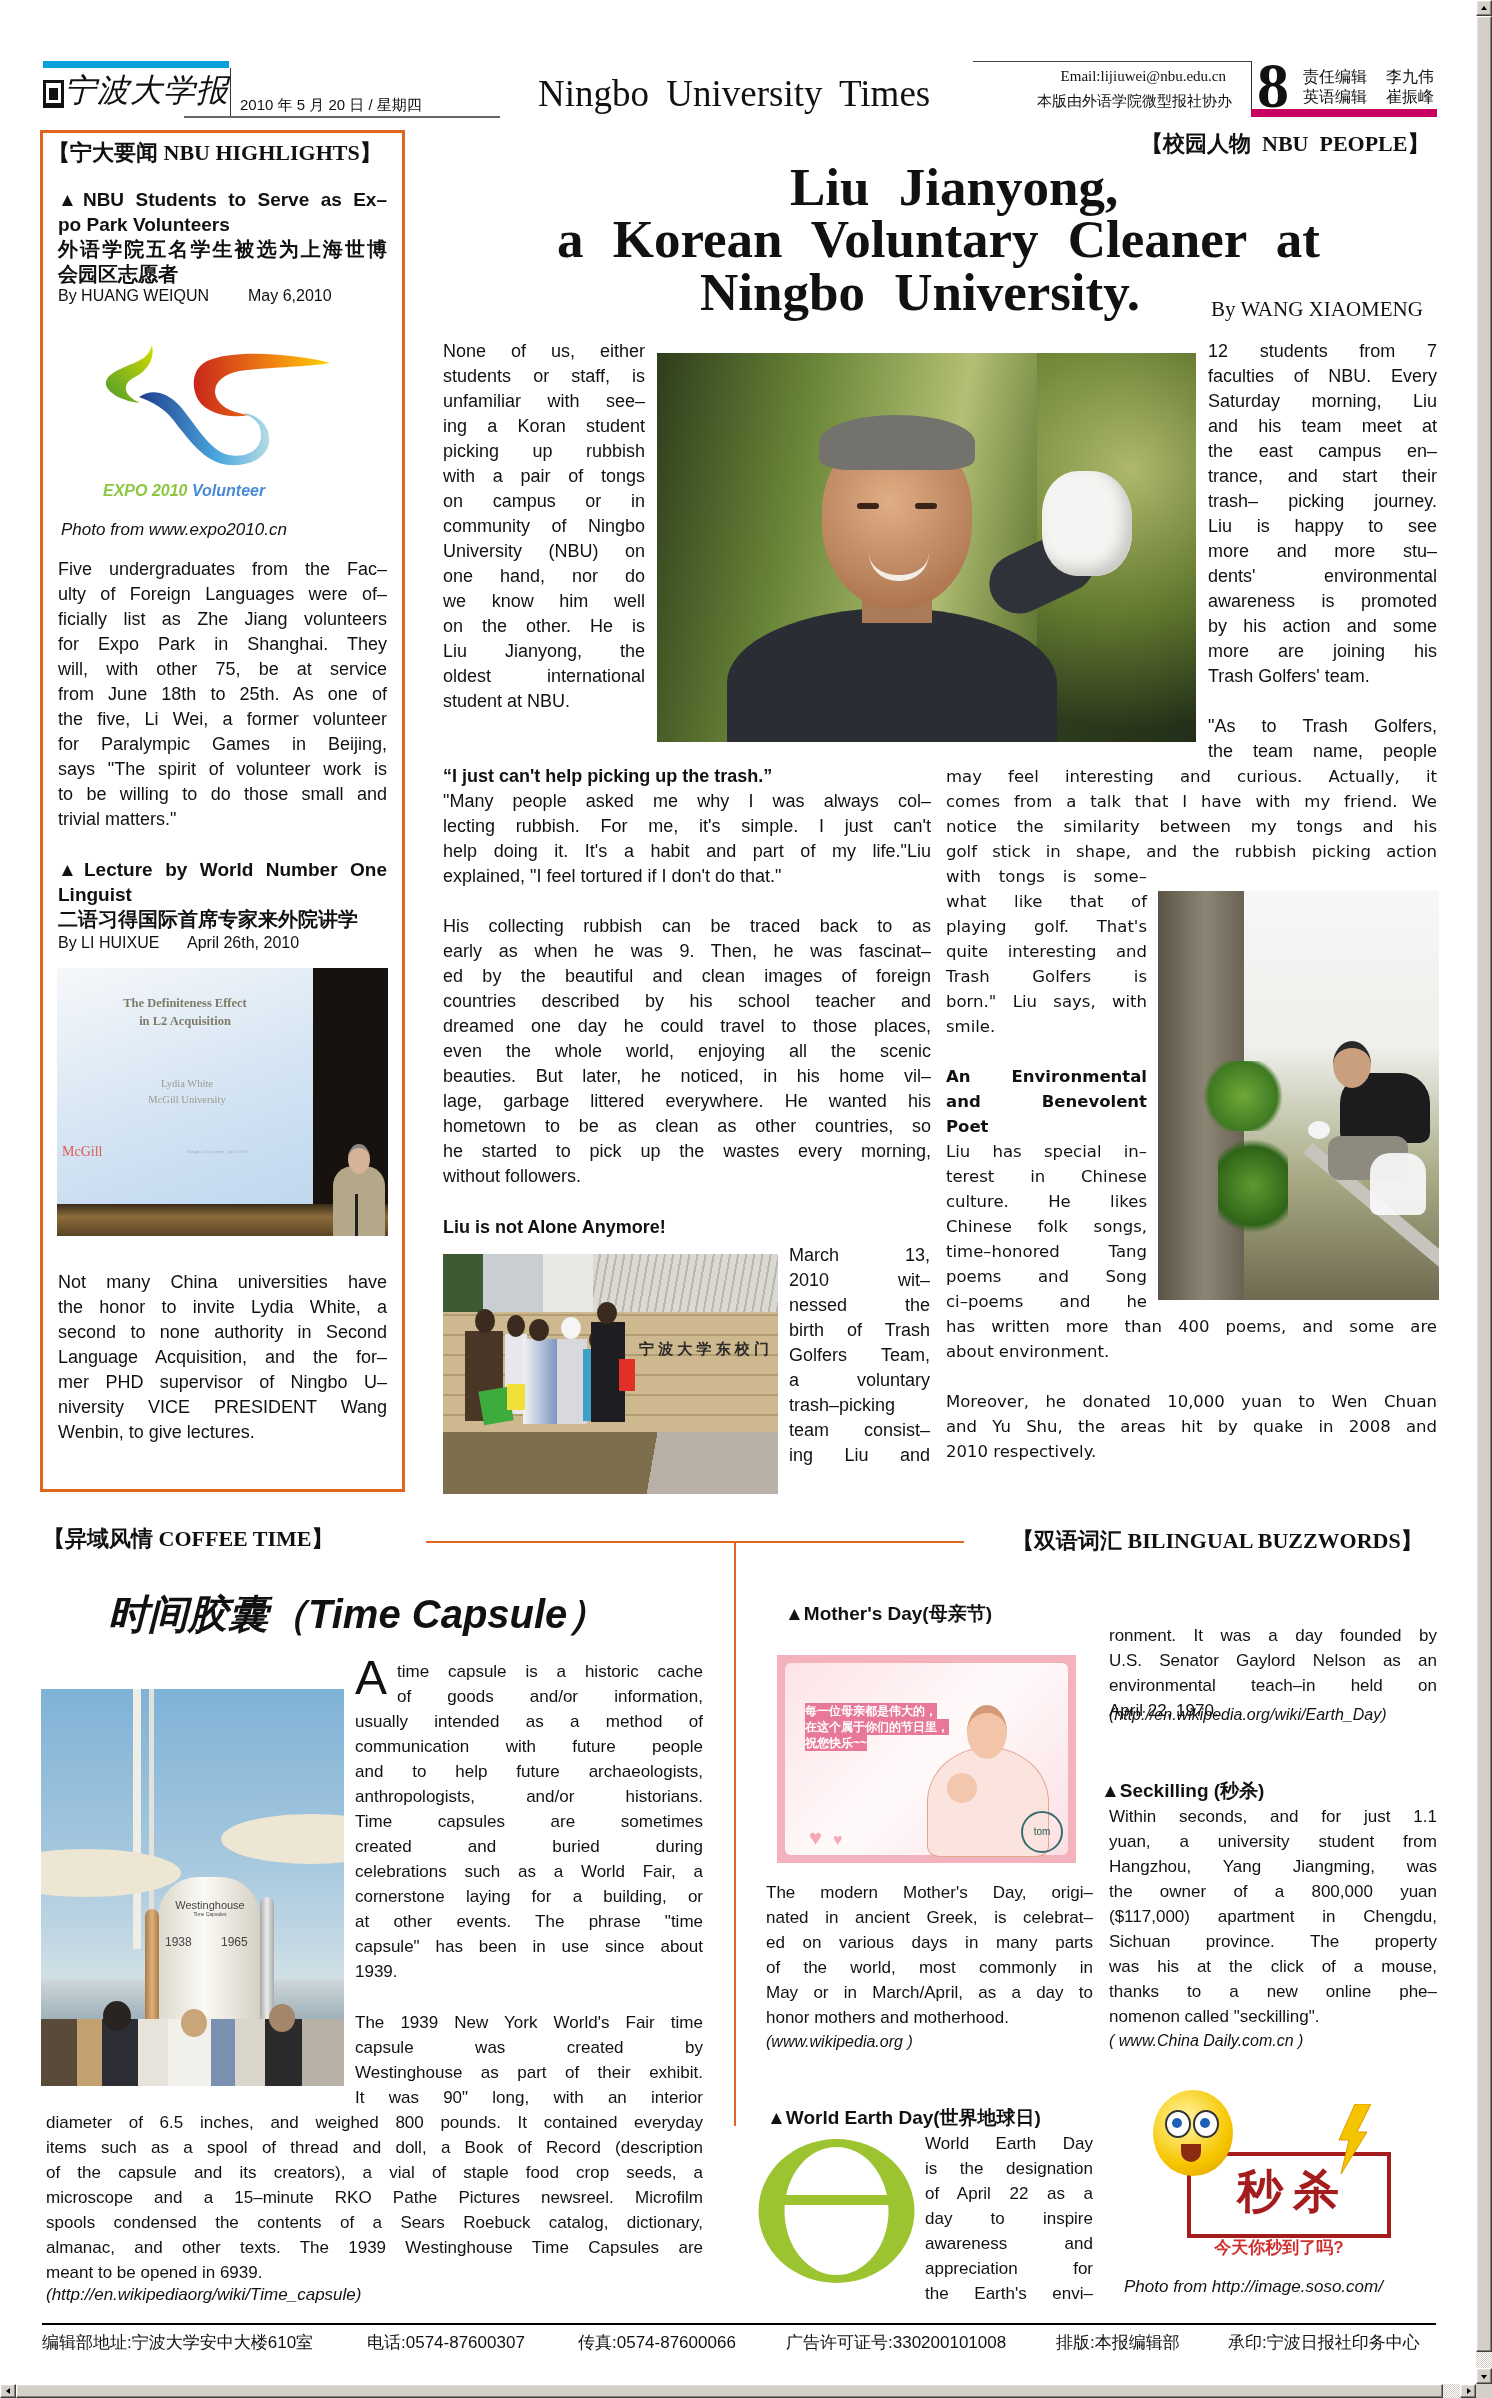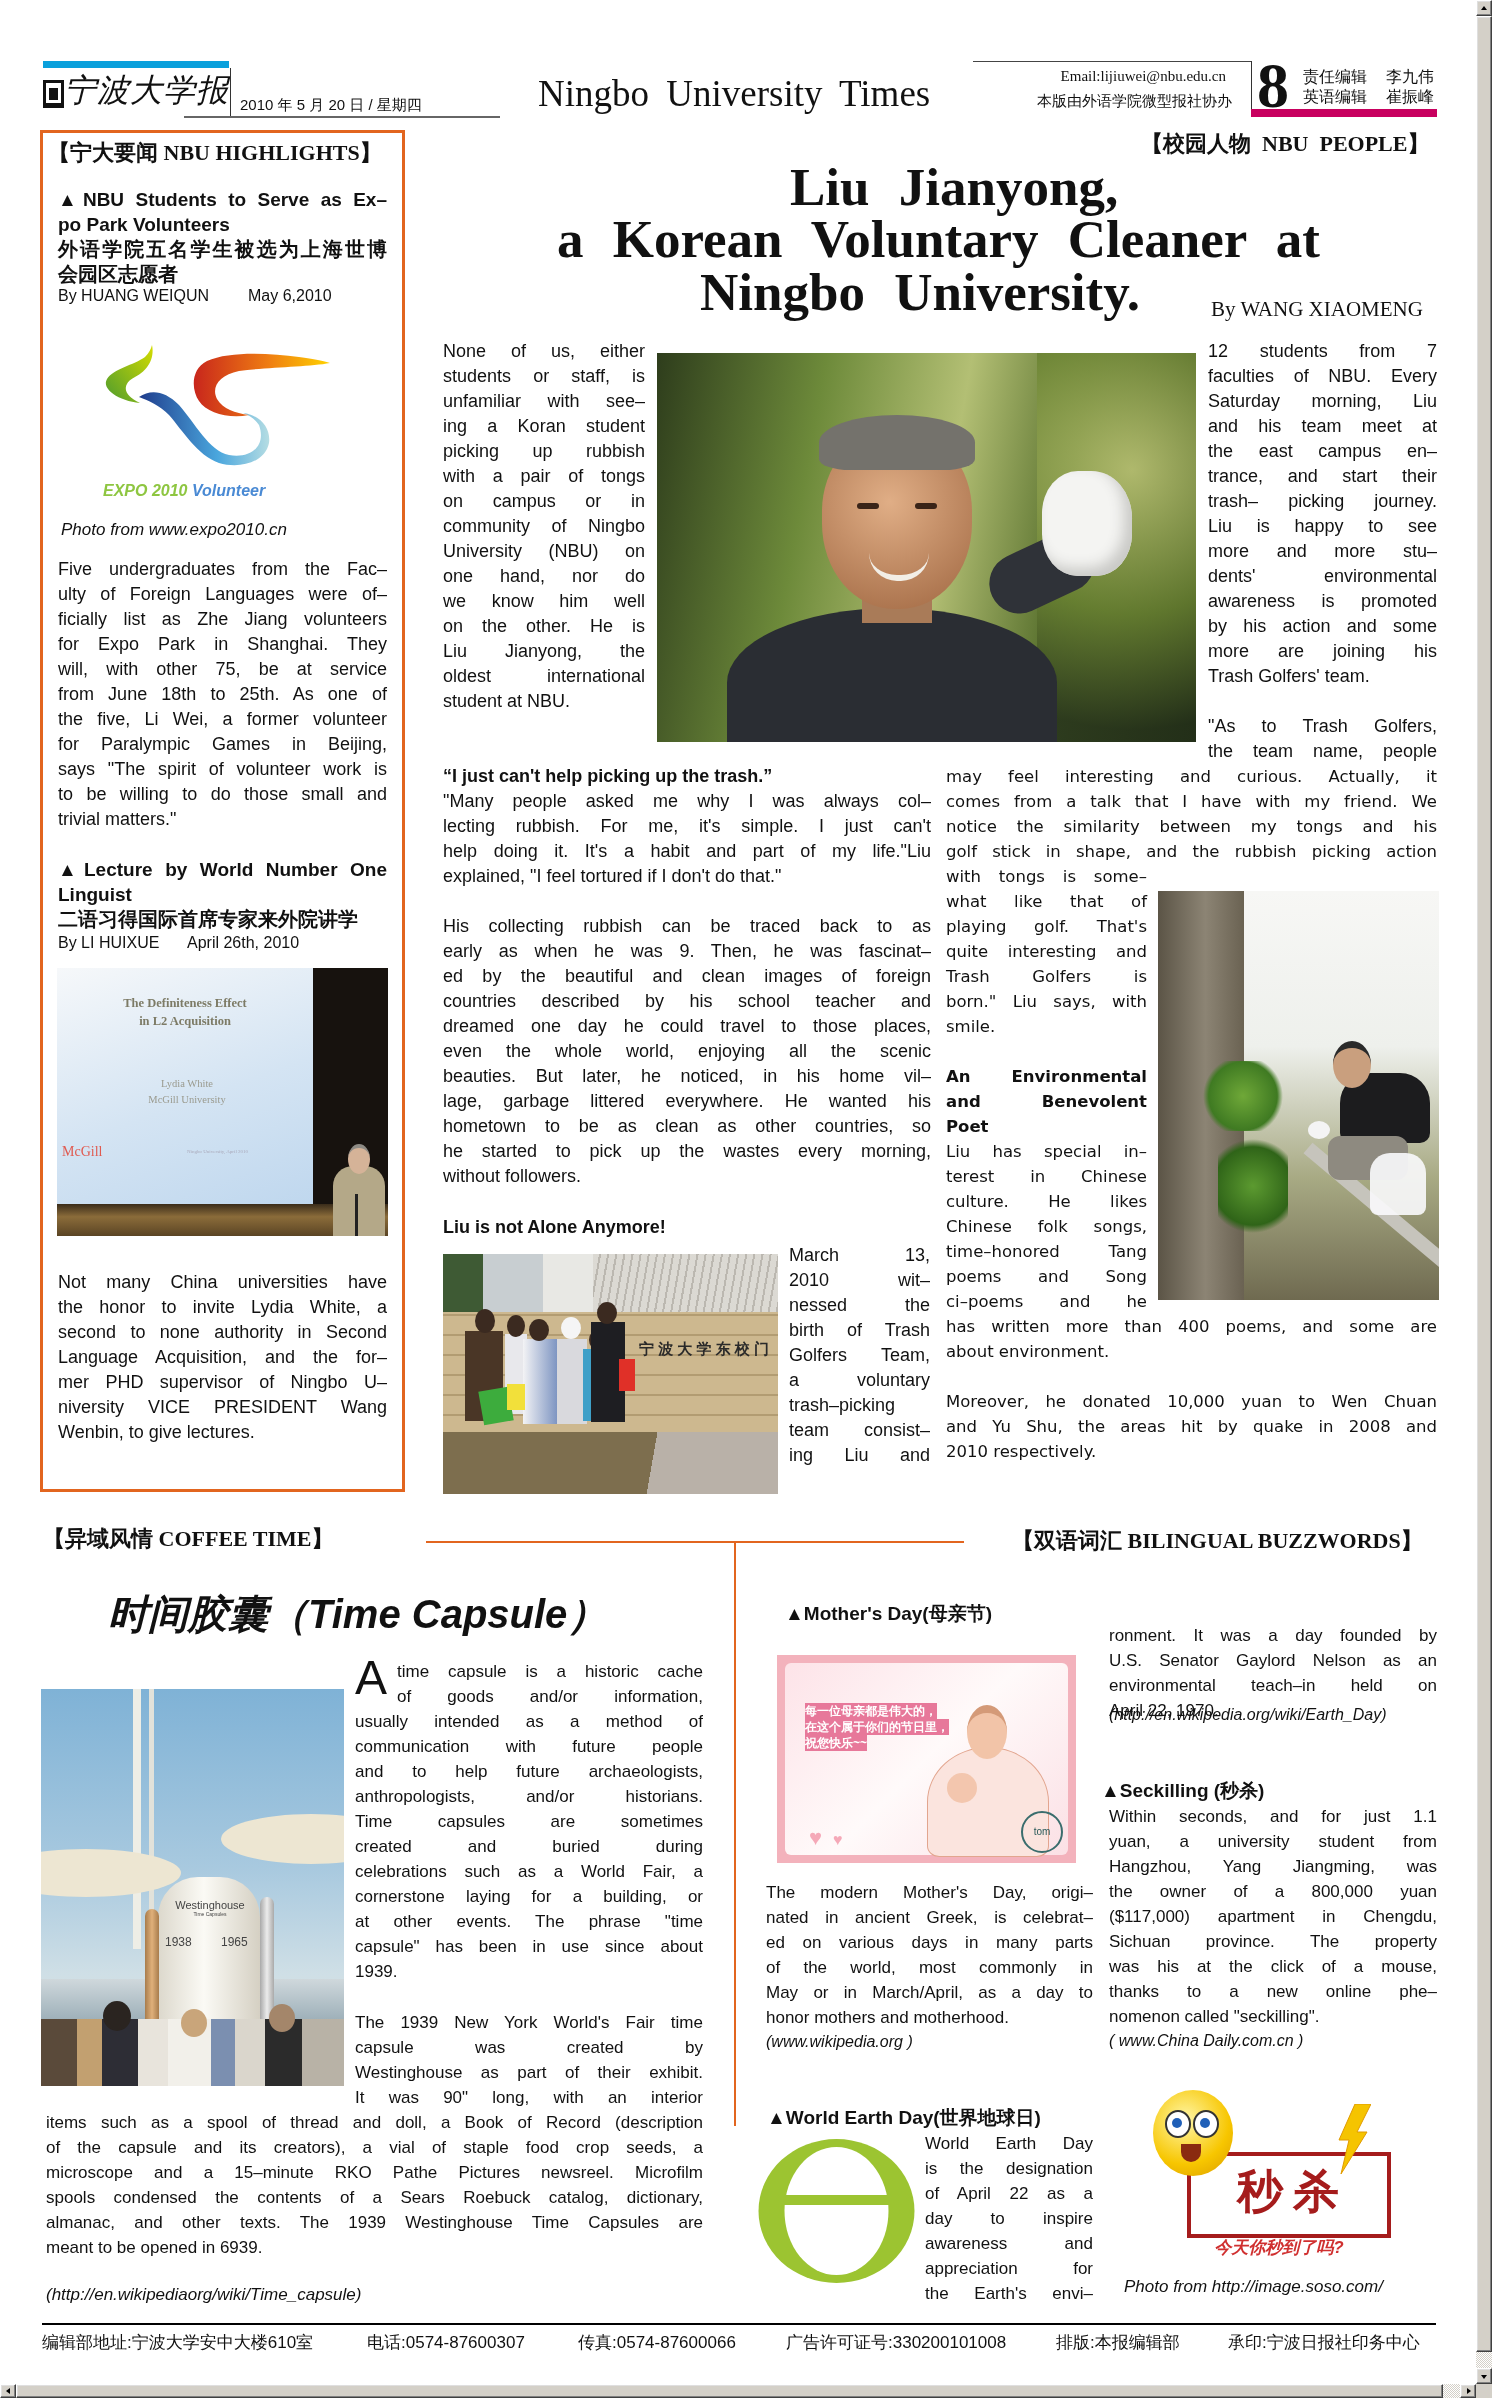--- a/index.html
+++ b/index.html
@@ -443,20 +443,21 @@
     <div class="lines sm" style="left:355px;top:2010px;width:348px;">
         <div class="para">
           <div class="ln">The 1939 New York World's Fair time</div>
           <div class="ln">capsule was created by</div>
           <div class="ln">Westinghouse as part of their exhibit.</div>
           <div class="ln">It was 90" long, with an interior</div>
         </div>
       </div>
     <div class="lines sm" style="left:46px;top:2110px;width:657px;">
         <div class="para">
+          <div class="ln">diameter of 6.5 inches, and weighed 800 pounds. It contained everyday</div>
           <div class="ln">items such as a spool of thread and doll, a Book of Record (description</div>
           <div class="ln">of the capsule and its creators), a vial of staple food crop seeds, a</div>
           <div class="ln">microscope and a 15–minute RKO Pathe Pictures newsreel. Microfilm</div>
           <div class="ln">spools condensed the contents of a Sears Roebuck catalog, dictionary,</div>
           <div class="ln">almanac, and other texts. The 1939 Westinghouse Time Capsules are</div>
           <div class="ln last">meant to be opened in 6939.</div>
         </div>
       </div>
     <div class="src" style="left:46px;top:2284px;font-size:17px;">(http://en.wikipediaorg/wiki/Time_capsule)</div>
   </div>
@@ -540,21 +541,21 @@
       <div class="shape" style="left:60px;top:70px;width:160px;text-align:center;font-size:46px;line-height:62px;font-weight:bold;color:#a51c1c;letter-spacing:10px;">秒杀</div>
       <div class="shape" style="left:0;top:0;width:80px;height:86px;background:radial-gradient(circle at 40% 35%,#fff7a8,#f7c600 60%,#d99a00);border-radius:50%;"></div>
       <div class="shape" style="left:12px;top:20px;width:22px;height:24px;background:#fff;border:2px solid #333;border-radius:50%;"></div>
       <div class="shape" style="left:40px;top:20px;width:22px;height:24px;background:#fff;border:2px solid #333;border-radius:50%;"></div>
       <div class="shape" style="left:19px;top:28px;width:10px;height:10px;background:#1f5fb8;border-radius:50%;"></div>
       <div class="shape" style="left:47px;top:28px;width:10px;height:10px;background:#1f5fb8;border-radius:50%;"></div>
       <div class="shape" style="left:28px;top:54px;width:20px;height:18px;background:#8a2a10;border-radius:0 0 10px 10px;"></div>
       <svg class="shape" style="left:178px;top:14px;" width="40" height="70" viewBox="0 0 40 70">
         <polygon points="24,0 40,0 26,28 36,28 10,70 18,36 8,36" fill="#f5c400" stroke="#e09a00" stroke-width="1"></polygon>
       </svg>
-      <div class="shape" style="left:16px;top:146px;width:220px;text-align:center;font-size:17px;font-weight:bold;color:#d03030;white-space:nowrap;font-style:italic;">今天你秒到了吗?</div>
+      <div class="shape" style="left:16px;top:146px;width:220px;text-align:center;font-size:17px;font-weight:bold;color:#d03030;white-space:nowrap;">今天你秒到了吗?</div>
     </div>
     <div class="src" style="left:1124px;top:2276px;font-size:17px;">Photo from  http://image.soso.com/</div>
   </div>
 
   <div>
     <div class="abs foot-line"></div>
     <div class="foot-item" style="left:42px;">编辑部地址:宁波大学安中大楼610室</div>
     <div class="foot-item" style="left:367px;">电话:0574-87600307</div>
     <div class="foot-item" style="left:578px;">传真:0574-87600066</div>
     <div class="foot-item" style="left:786px;">广告许可证号:330200101008</div>

